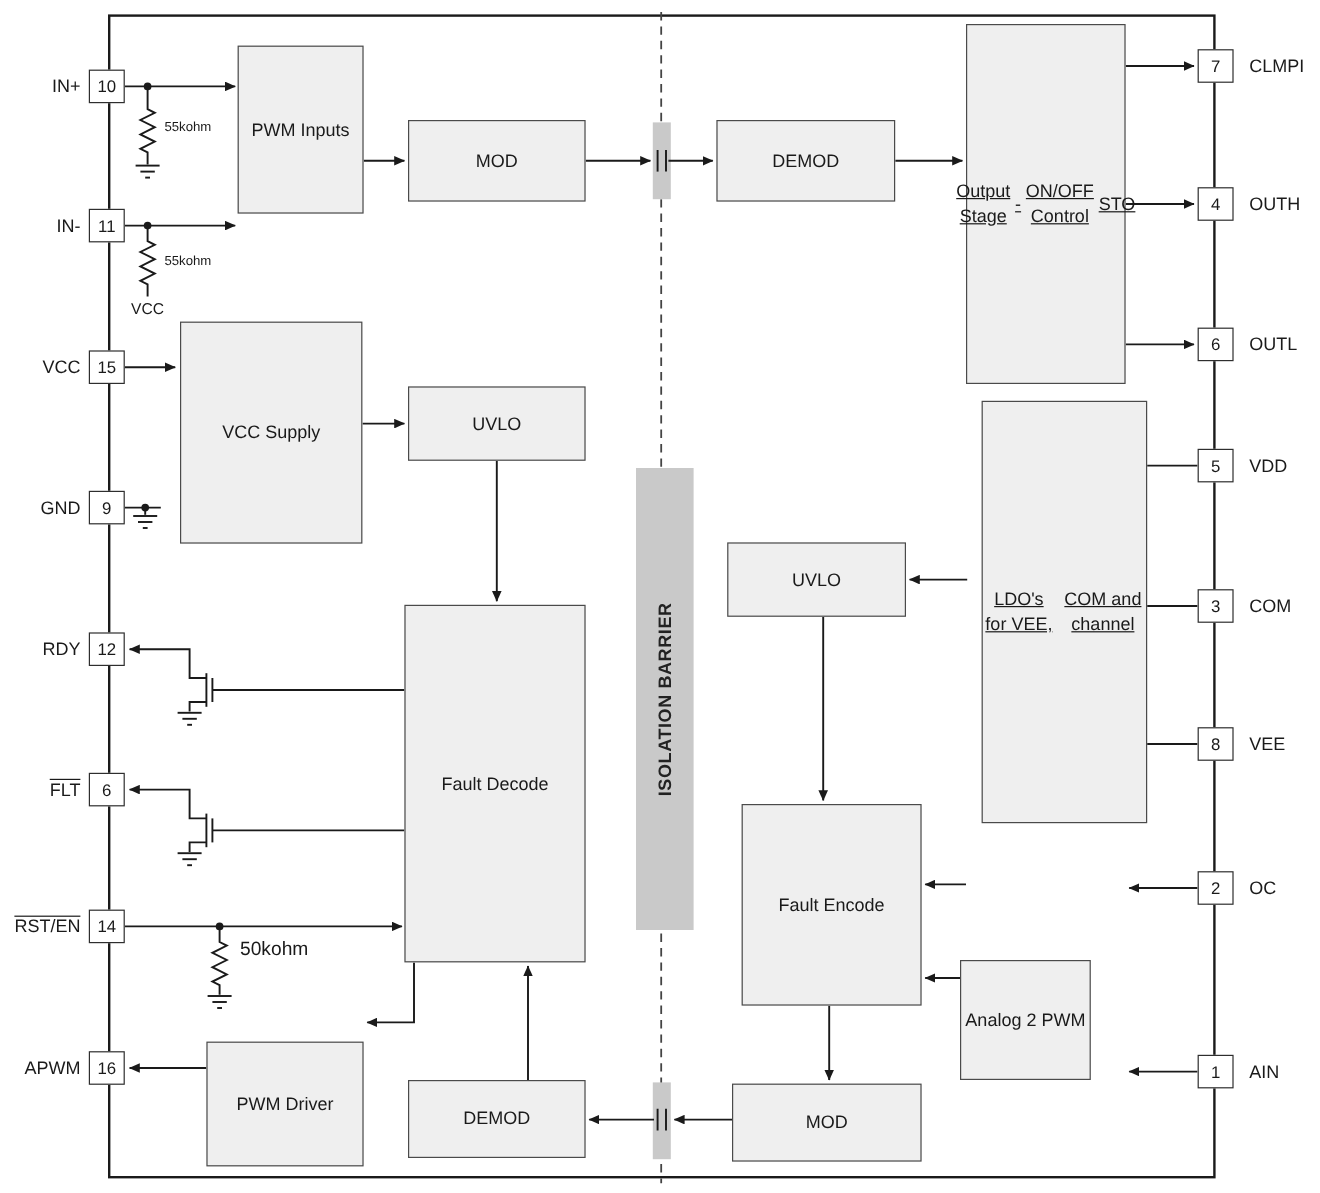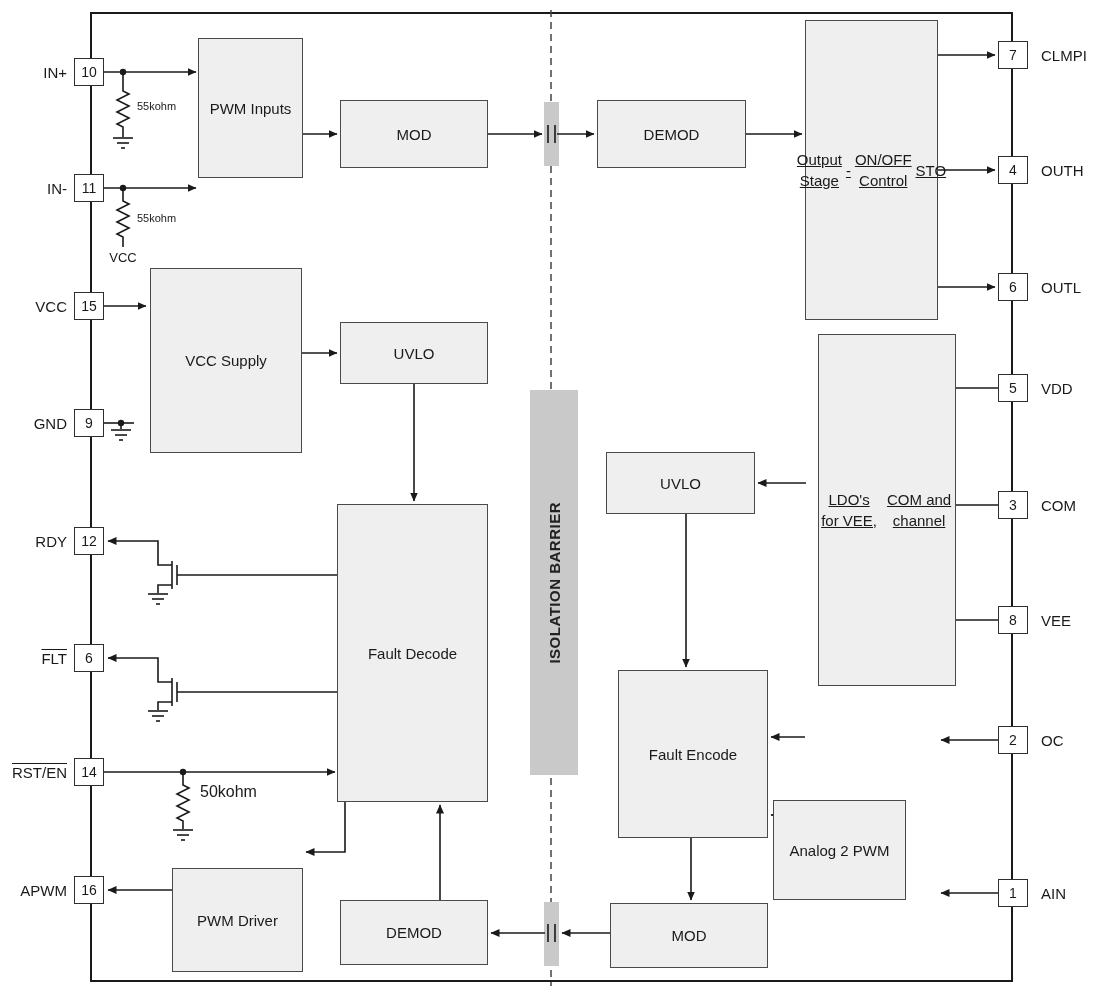--- a/index.html
+++ b/index.html
@@ -175,21 +175,21 @@
   <div class="block" style="left:606px;top:452px;width:149px;height:62px;">
     <span>UVLO</span>
   </div>
   <div class="block col" style="left:806px;top:334px;width:138px;height:352px;margin-left:12px;">
     <span>LDO's for VEE,</span>
     <span>COM and channel</span>
   </div>
   <div class="block" style="left:618px;top:670px;width:150px;height:168px;">
     <span>Fault Encode</span>
   </div>
-  <div class="block" style="left:773px;top:800px;width:133px;height:100px;">
+  <div class="block" style="left:800px;top:800px;width:109px;height:100px;">
     <span>Analog 2 PWM</span>
   </div>
   <div class="block" style="left:610px;top:903px;width:158px;height:65px;">
     <span>MOD</span>
   </div>
 
   <div id="barrier">
     <span>ISOLATION BARRIER</span>
   </div>
 

